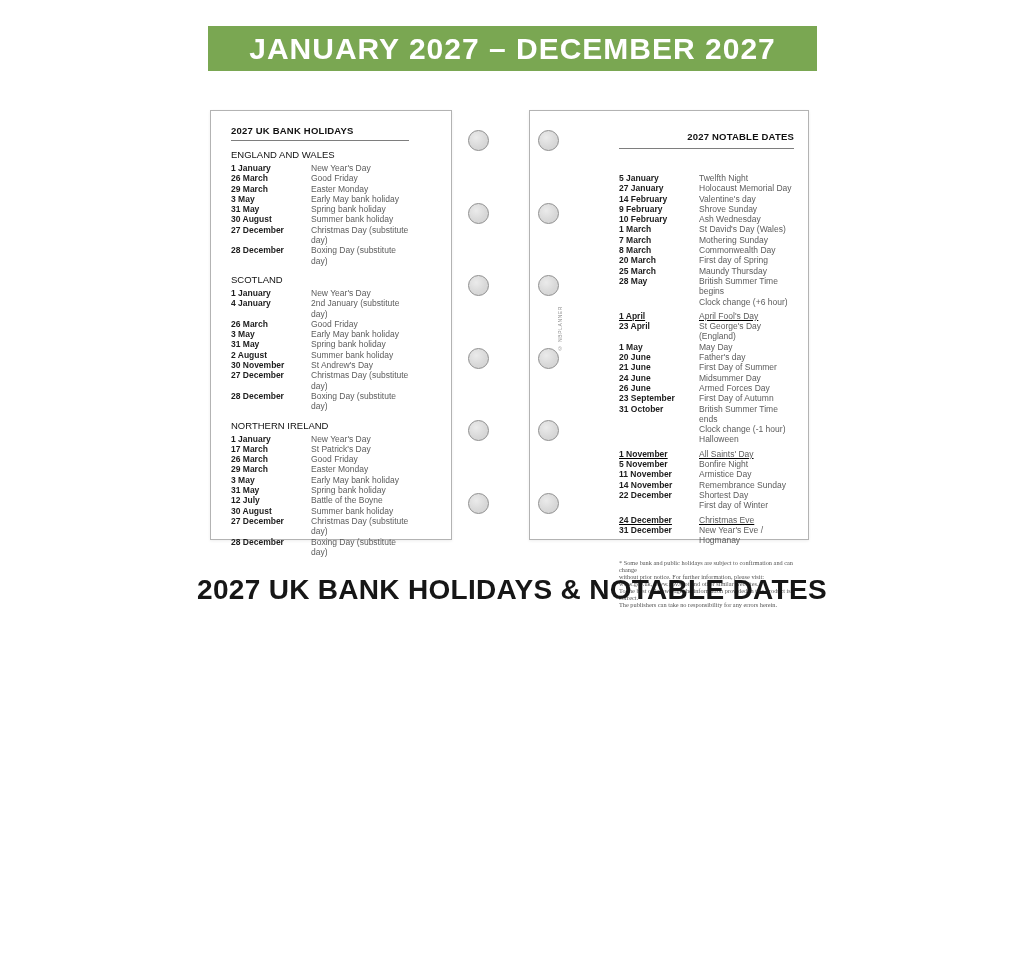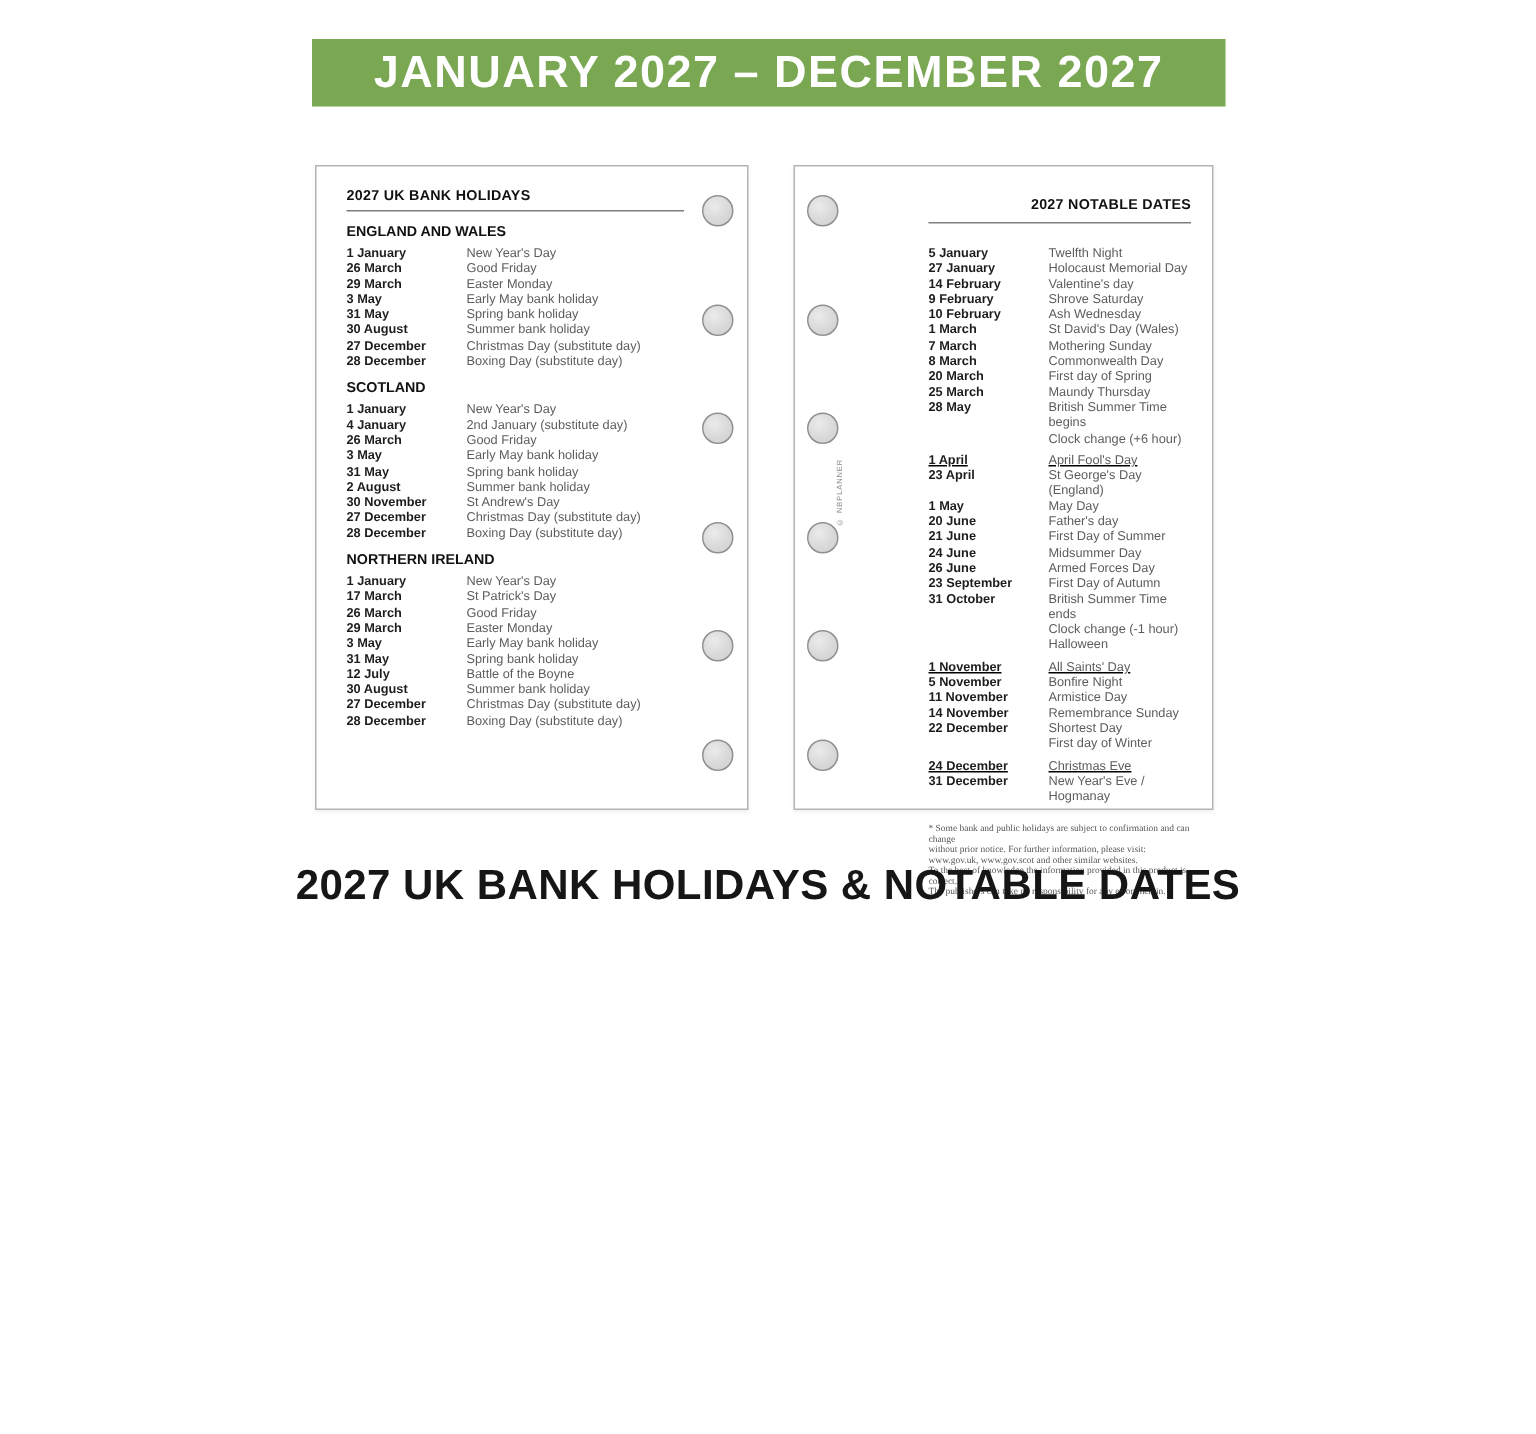--- a/index.html
+++ b/index.html
@@ -17,39 +17,39 @@
     color:#ffffff; font-weight:bold; font-size:30px; letter-spacing:1px;
     white-space:nowrap;
   }
 
   
   .page {
     position:absolute; top:110px; height:430px; background:#ffffff;
     border:1px solid #b3b3b3; box-sizing:border-box;
     box-shadow:0 1px 3px rgba(0,0,0,0.07);
   }
-  .page-left  { left:210px; width:289px; }
+  .page-left  { left:210px; width:242px; }
   .page-right { left:529px; width:280px;padding-left:48px; }
 
   .inner-left  { padding:15px 42px 0 20px; }
   .inner-right { padding:15px 14px 0 41px; }
 
   .page-title { font-size:9.5px; font-weight:bold; color:#111; letter-spacing:0.2px; line-height:10px; }
   .title-right { text-align:right; }
   .rule { height:1px; background:#7e7e7e; margin-top:4px; }
 
   .sections { margin-top:8px; }
   .section + .section { margin-top:8px; }
-  .section-title { font-size:9.5px; font-weight:bold; color:#111; margin-bottom:3px; line-height:11px; }
+  .section-title { font-size:9.5px; font-weight:normal; color:#111; margin-bottom:3px; line-height:11px; }
 
   .row { display:flex; line-height:10.3px; font-size:8.5px; }
   .row .date  { width:80px; flex-shrink:0; font-weight:bold; color:#1d1d1d; }
   .row .label { color:#5c5c5c; }
 
-  .rows-right { margin-top:14px; }
+  .rows-right { margin-top:24px; }
   .row.gap { margin-top:4px;text-decoration:underline; }
 
   .footnote {
     margin-top:14px; font-family:"Liberation Serif", serif;
     font-size:6.3px; line-height:7px; color:#555555;
   }
 
   .copyright {
     position:absolute; left:27px; top:195px;
     writing-mode:vertical-rl; transform:rotate(180deg);
@@ -225,21 +225,21 @@
         <div class="row">
           <span class="date">27 January</span>
           <span class="label">Holocaust Memorial Day</span>
         </div>
         <div class="row">
           <span class="date">14 February</span>
           <span class="label">Valentine's day</span>
         </div>
         <div class="row">
           <span class="date">9 February</span>
-          <span class="label">Shrove Saturday</span>
+          <span class="label">Shrove Sunday</span>
         </div>
         <div class="row">
           <span class="date">10 February</span>
           <span class="label">Ash Wednesday</span>
         </div>
         <div class="row">
           <span class="date">1 March</span>
           <span class="label">St David's Day (Wales)</span>
         </div>
         <div class="row">

